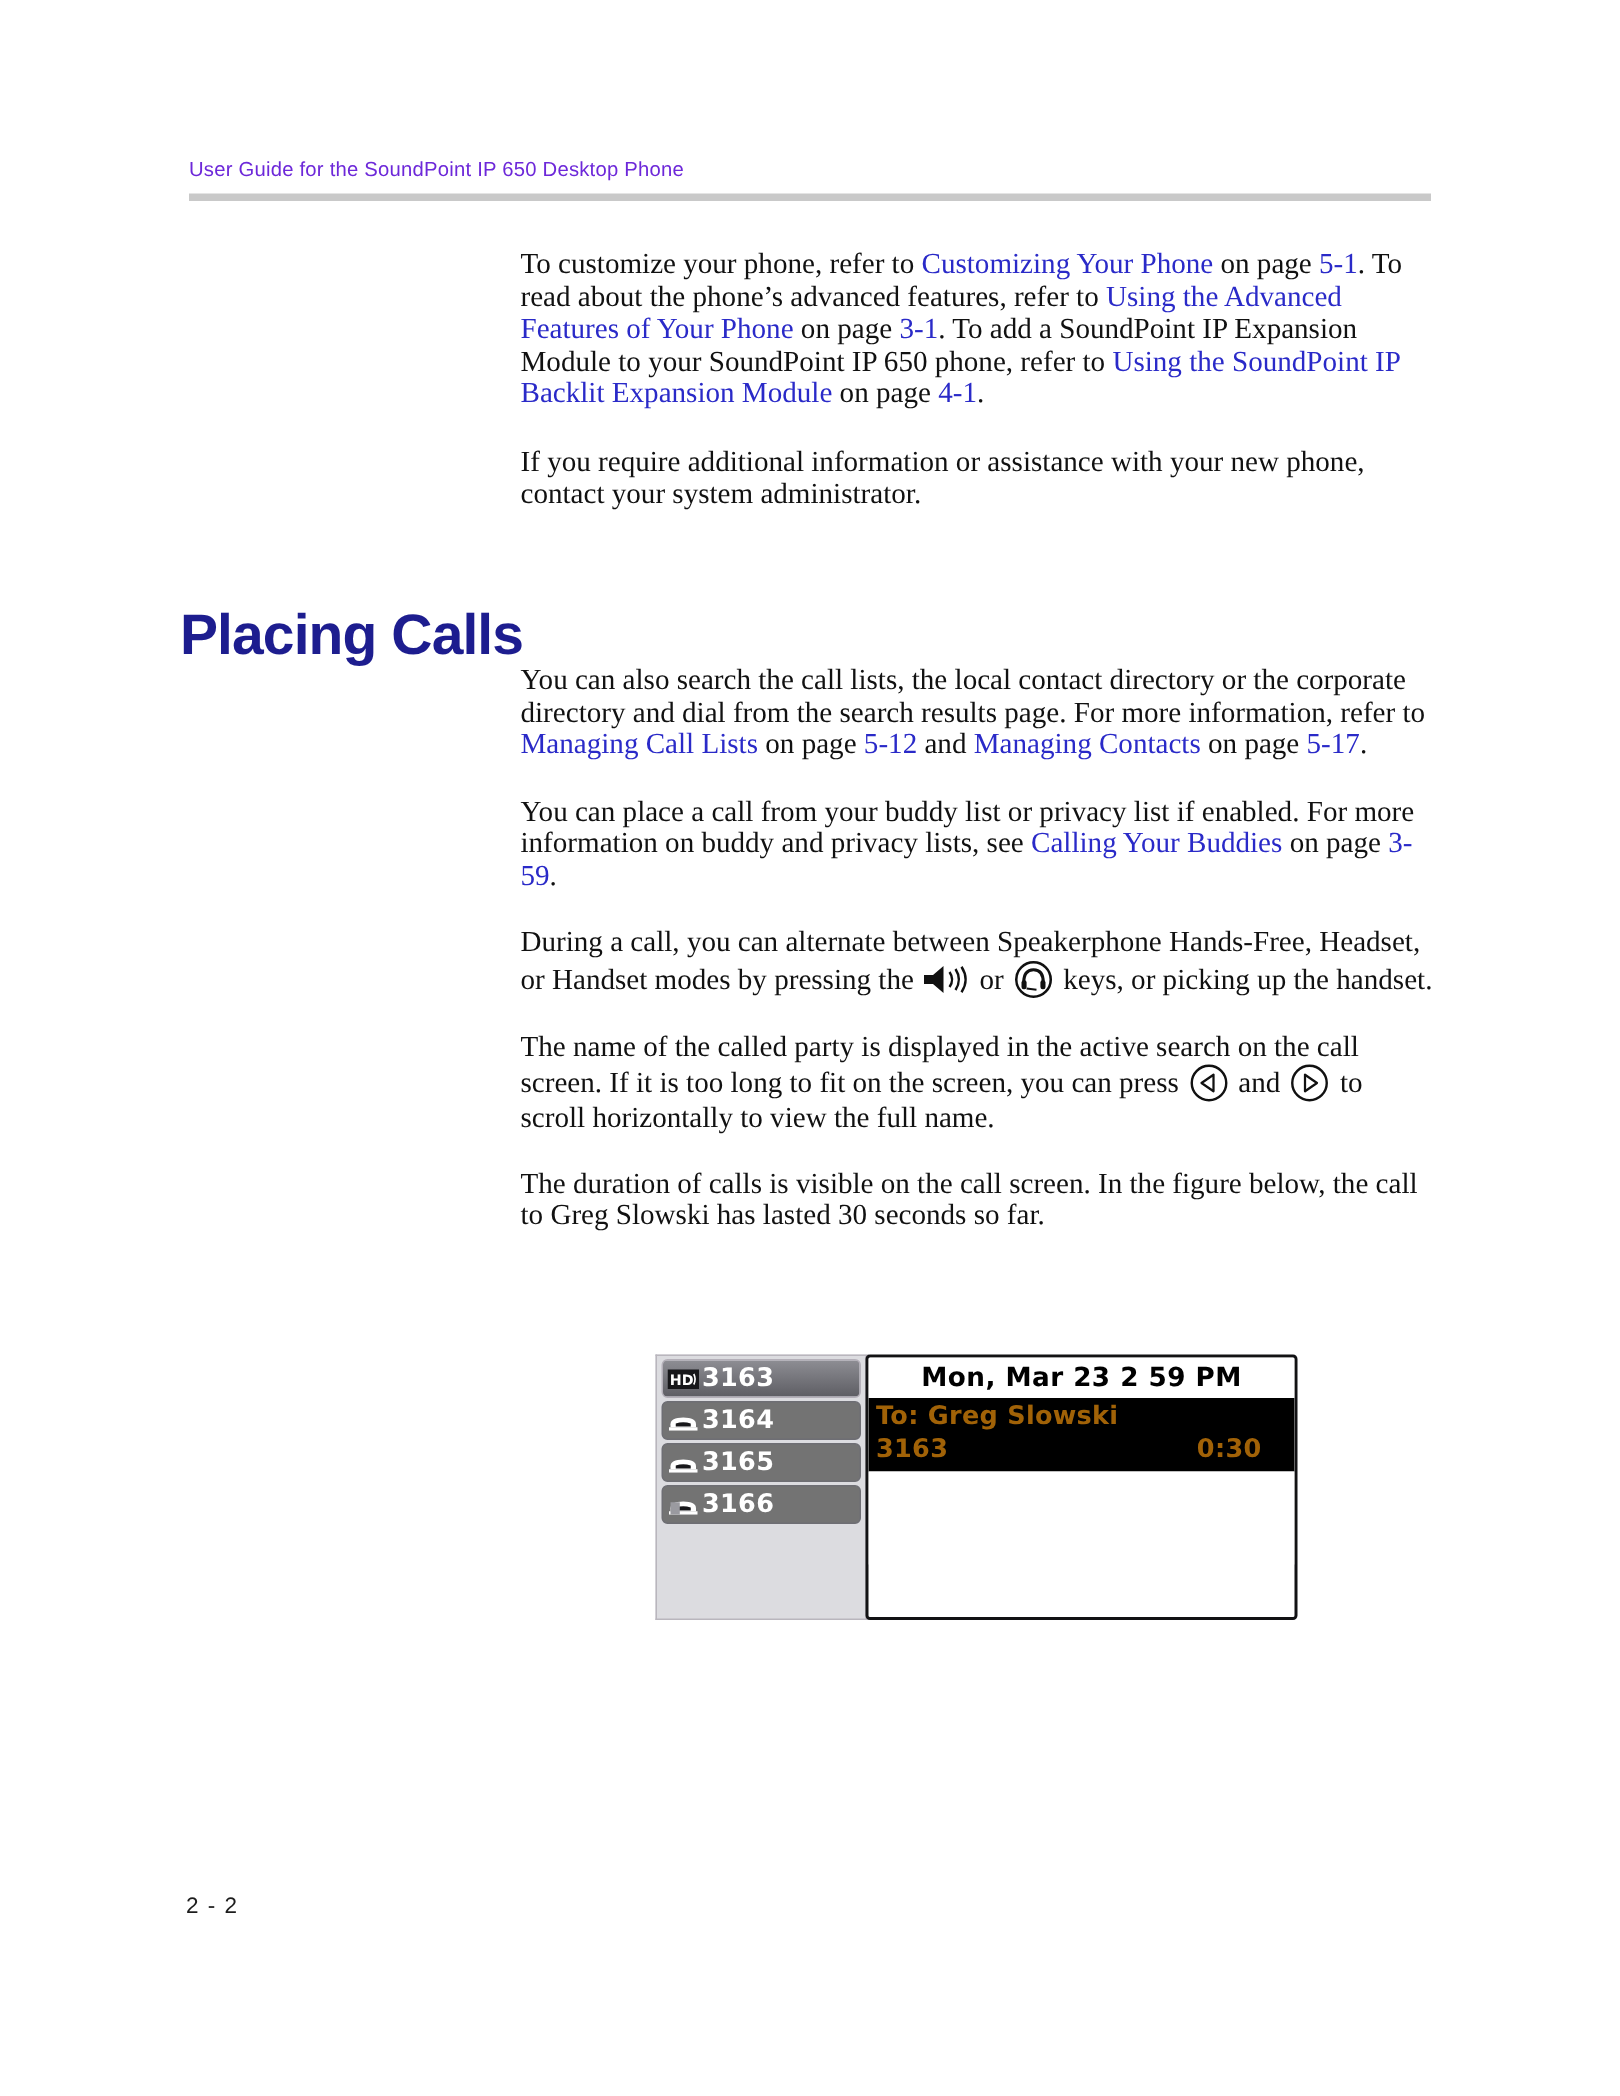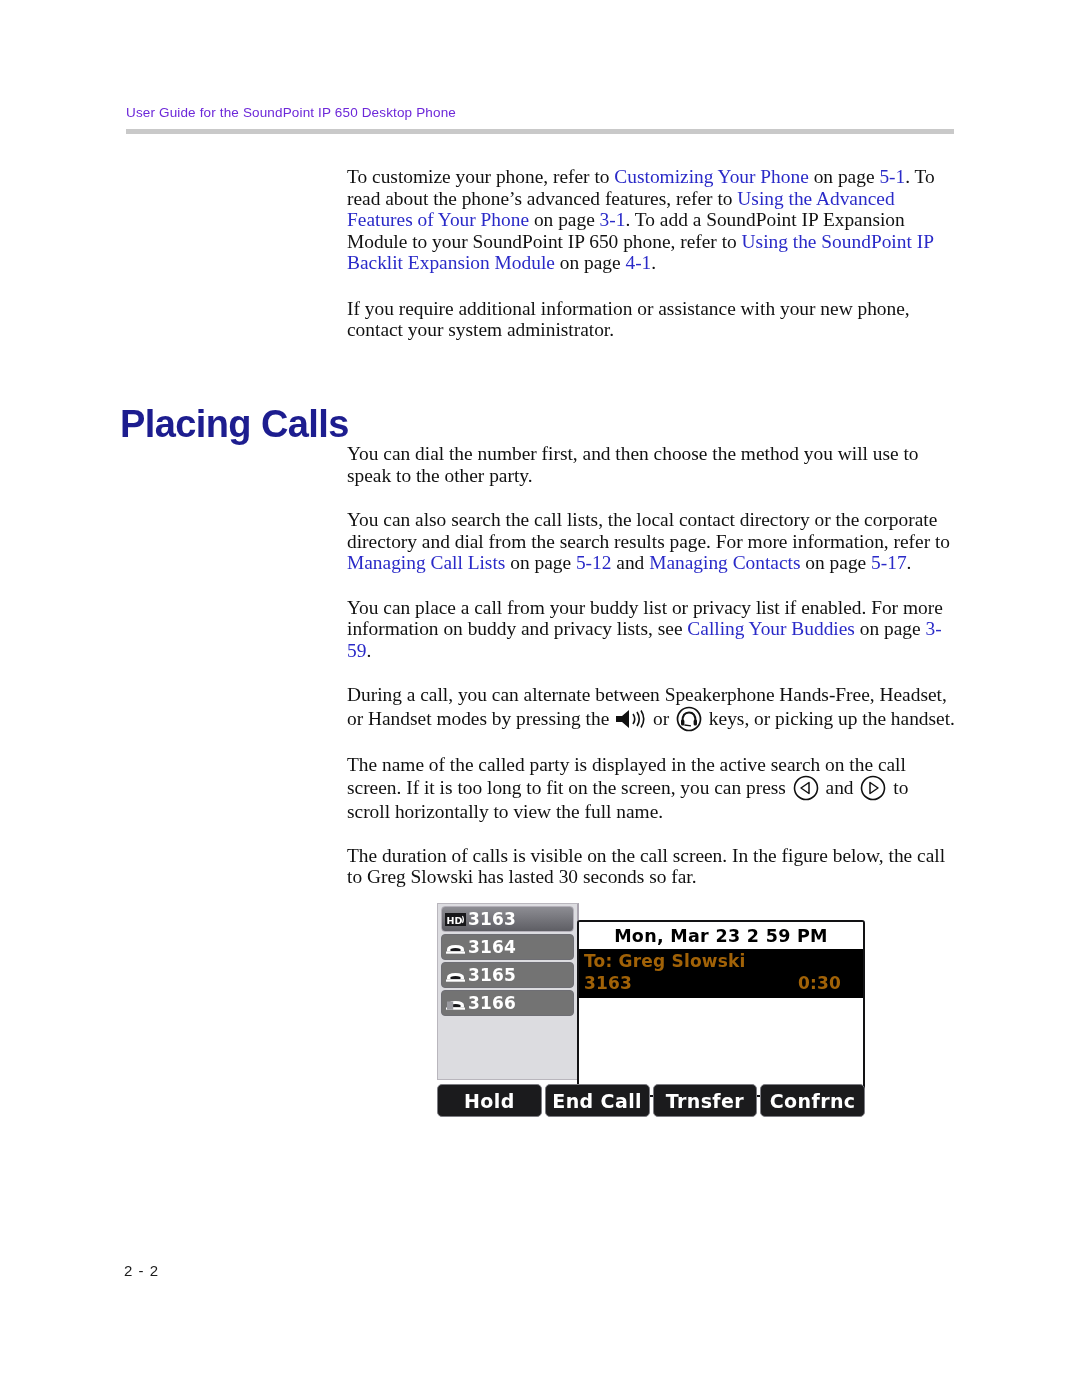--- a/index.html
+++ b/index.html
@@ -137,21 +137,21 @@
     font-size: 17px;
     font-weight: bold;
     letter-spacing: 0.2px;
     line-height: 17px;
   }
 
   
   .mainscreen {
     position: absolute;
     left: 140px;
-    top: 17px;
+    top: 0;
     width: 288px;
     height: 177px;
     background: #ffffff;
     border: 2px solid #121214;
     border-radius: 3px;
     box-sizing: border-box;
     overflow: hidden;
   }
   .status-bar {
     height: 27px;
@@ -238,21 +238,20 @@
   <p class="para"><span>To customize your phone, refer to </span><span class="lnk">Customizing Your Phone</span><span> on page </span><span class="lnk">5-1</span><span>. To read about the phone’s advanced features, refer to </span><span class="lnk">Using the Advanced Features of Your Phone</span><span> on page </span><span class="lnk">3-1</span><span>. To add a SoundPoint IP Expansion Module to your SoundPoint IP 650 phone, refer to </span><span class="lnk">Using the SoundPoint IP Backlit Expansion Module</span><span> on page </span><span class="lnk">4-1</span><span>.</span></p>
 
   <p class="para" style="margin-top:24px;">If you require additional information or assistance with your new phone, contact your system administrator.</p>
 </div>
 
 <h1 class="section-heading">Placing Calls</h1>
 
 <div class="body-col" style="top:443px;">
 
 
-  <p class="para" style="margin-bottom:23px;">You can dial the number first, and then choose the method you will use to speak to the other party.</p>
 
   <p class="para" style="margin-bottom:23px;"><span>You can also search the call lists, the local contact directory or the corporate directory and dial from the search results page. For more information, refer to </span><span class="lnk">Managing Call Lists</span><span> on page </span><span class="lnk">5-12</span><span> and </span><span class="lnk">Managing Contacts</span><span> on page </span><span class="lnk">5-17</span><span>.</span></p>
 
   <p class="para" style="margin-bottom:23px;"><span>You can place a call from your buddy list or privacy list if enabled. For more information on buddy and privacy lists, see </span><span class="lnk">Calling Your Buddies</span><span> on page </span><span class="lnk">3-59</span><span>.</span></p>
 
   <p class="para" style="margin-bottom:22px;"><span>During a call, you can alternate between Speakerphone Hands-Free, Headset, or Handset modes by pressing the </span><span class="inline-icon icon-speaker"><svg viewBox="0 0 34 22" width="34" height="22">
           <path d="M2 8 L8 8 L15 2 L15 20 L8 14 L2 14 Z" fill="#111"></path>
           <path d="M19 6 Q22.5 11 19 16" stroke="#111" stroke-width="1.6" fill="none"></path>
           <path d="M23 4 Q27.5 11 23 18" stroke="#111" stroke-width="1.6" fill="none"></path>
           <path d="M27 2.5 Q32.5 11 27 19.5" stroke="#111" stroke-width="1.6" fill="none"></path>
@@ -335,22 +334,16 @@
         <div class="call-row">
           <span>3163</span>
           <span>0:30</span>
         </div>
       </div>
       <div class="call-blank"></div>
     </div>
 
   </div>
 
-  <div class="softkeys">
-    <div class="softkey">Hold</div>
-    <div class="softkey">End Call</div>
-    <div class="softkey">Trnsfer</div>
-    <div class="softkey">Confrnc</div>
-  </div>
 
 </div>
 
 <div class="folio">2 - 2</div>
 
 </body></html>

